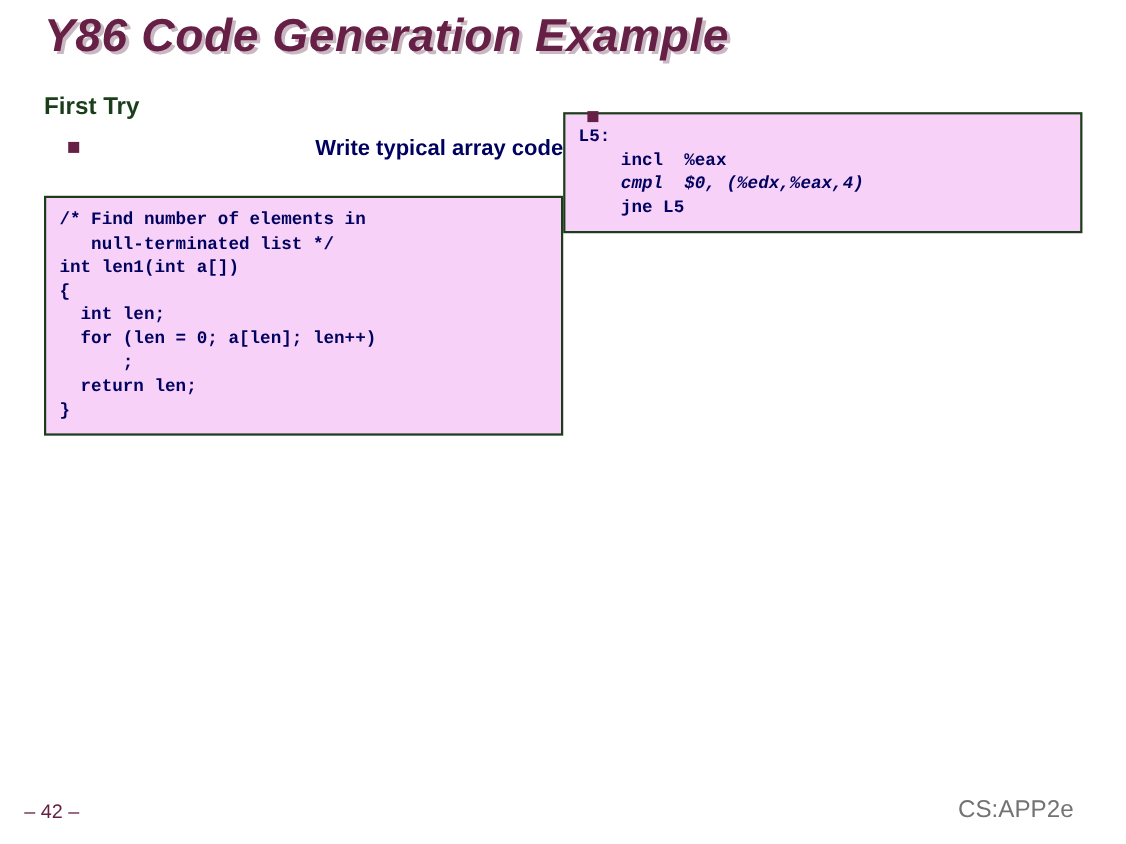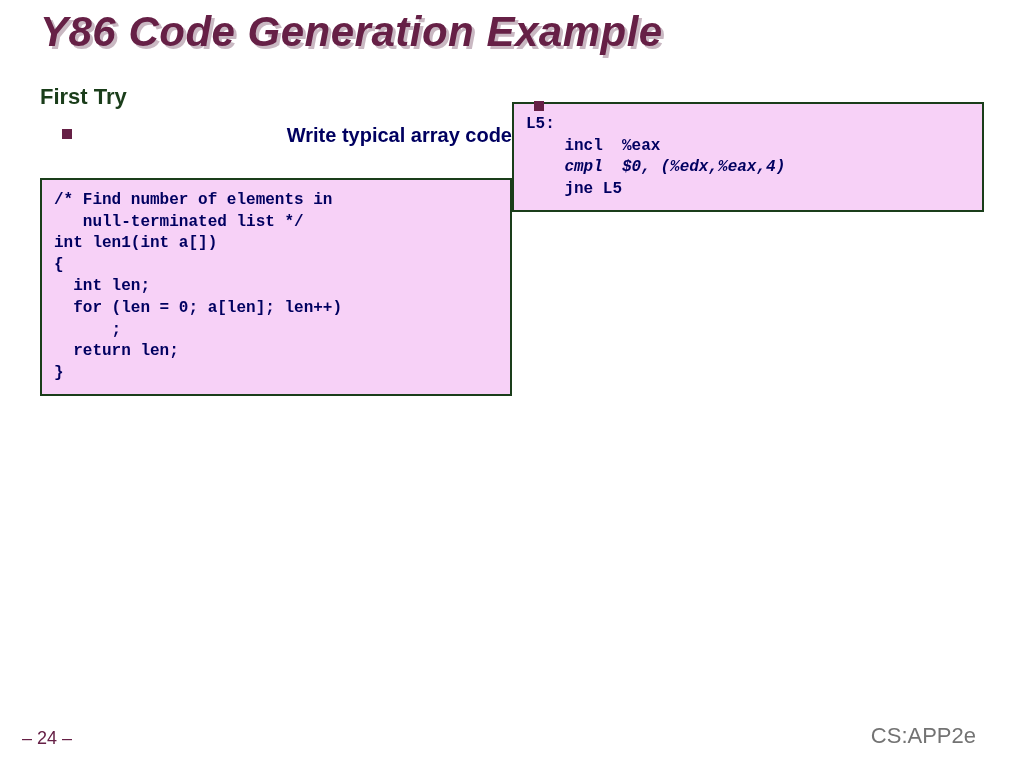--- a/index.html
+++ b/index.html
@@ -143,14 +143,14 @@
       </ul>
       <div class="code-box code-box-right"><span>L5:</span>
 <span>    incl  %eax</span>
 <span class="asm-italic">    cmpl  $0, (%edx,%eax,4)</span>
 <span>    jne L5</span></div>
     </div>
 
   </div>
 </div>
 
-<div class="footer-left">– 24 –</div>
+<div class="footer-left">– 42 –</div>
 <div class="footer-right">CS:APP2e</div>
 
 </body></html>

